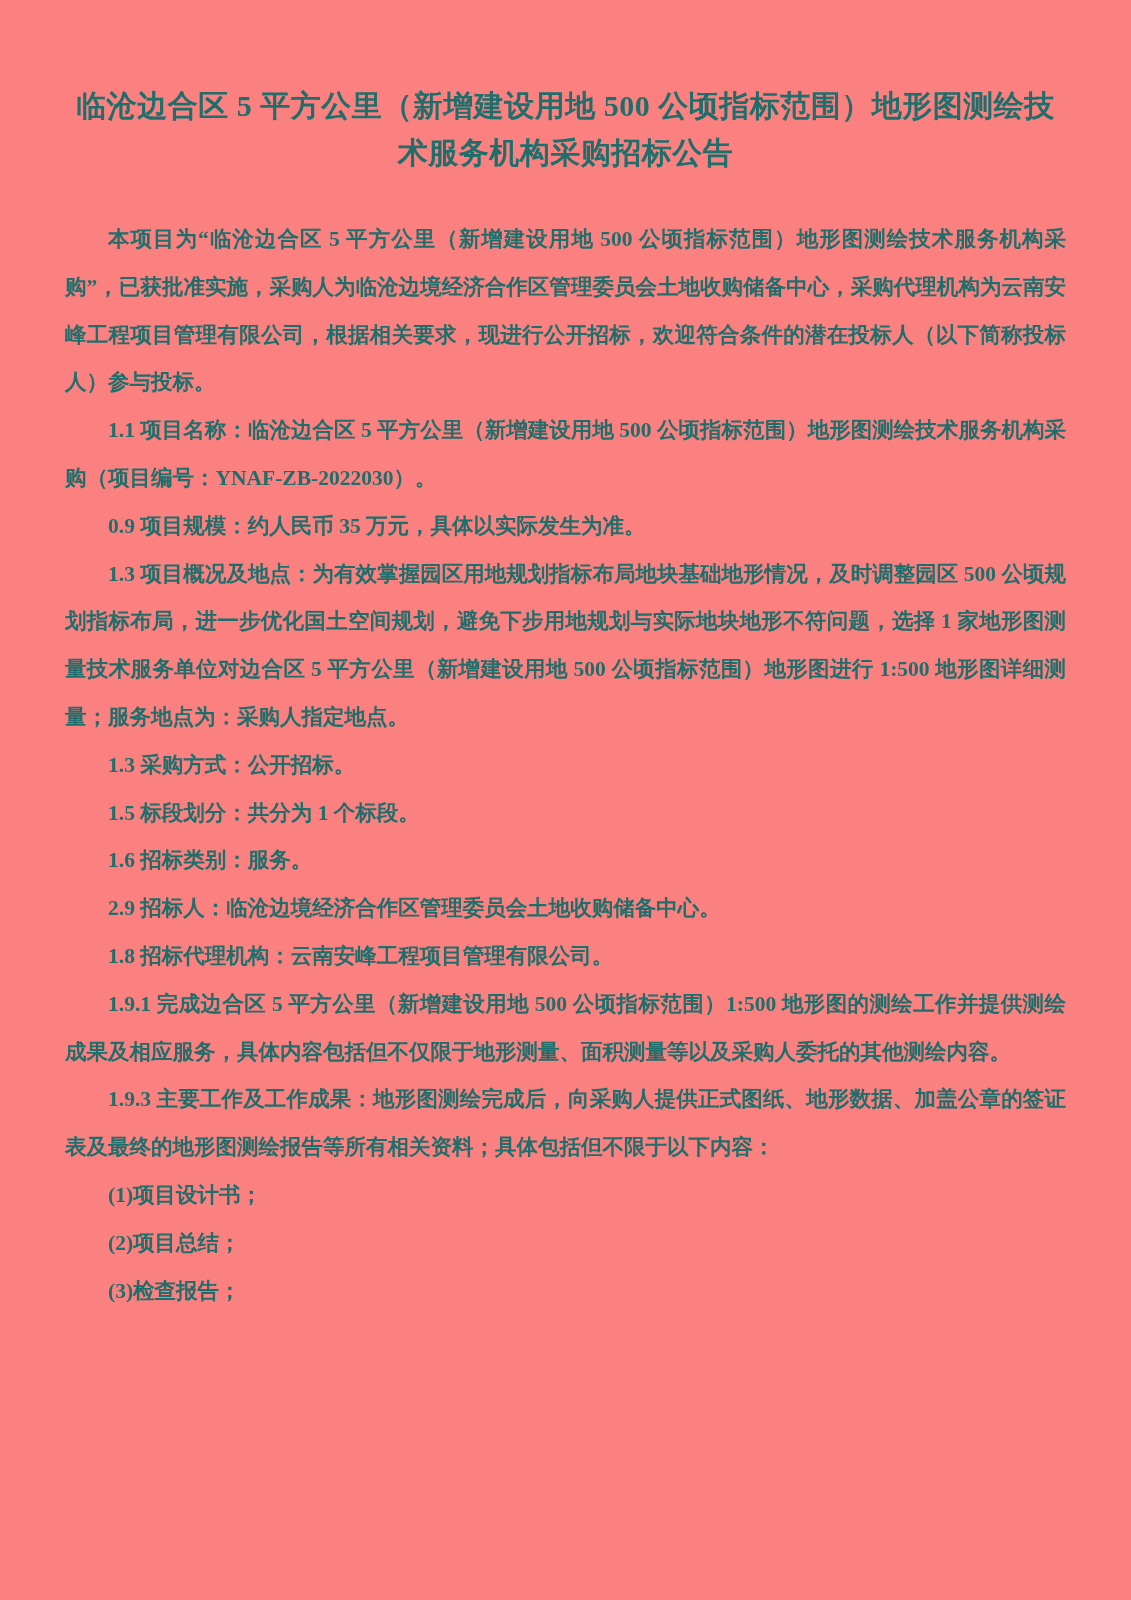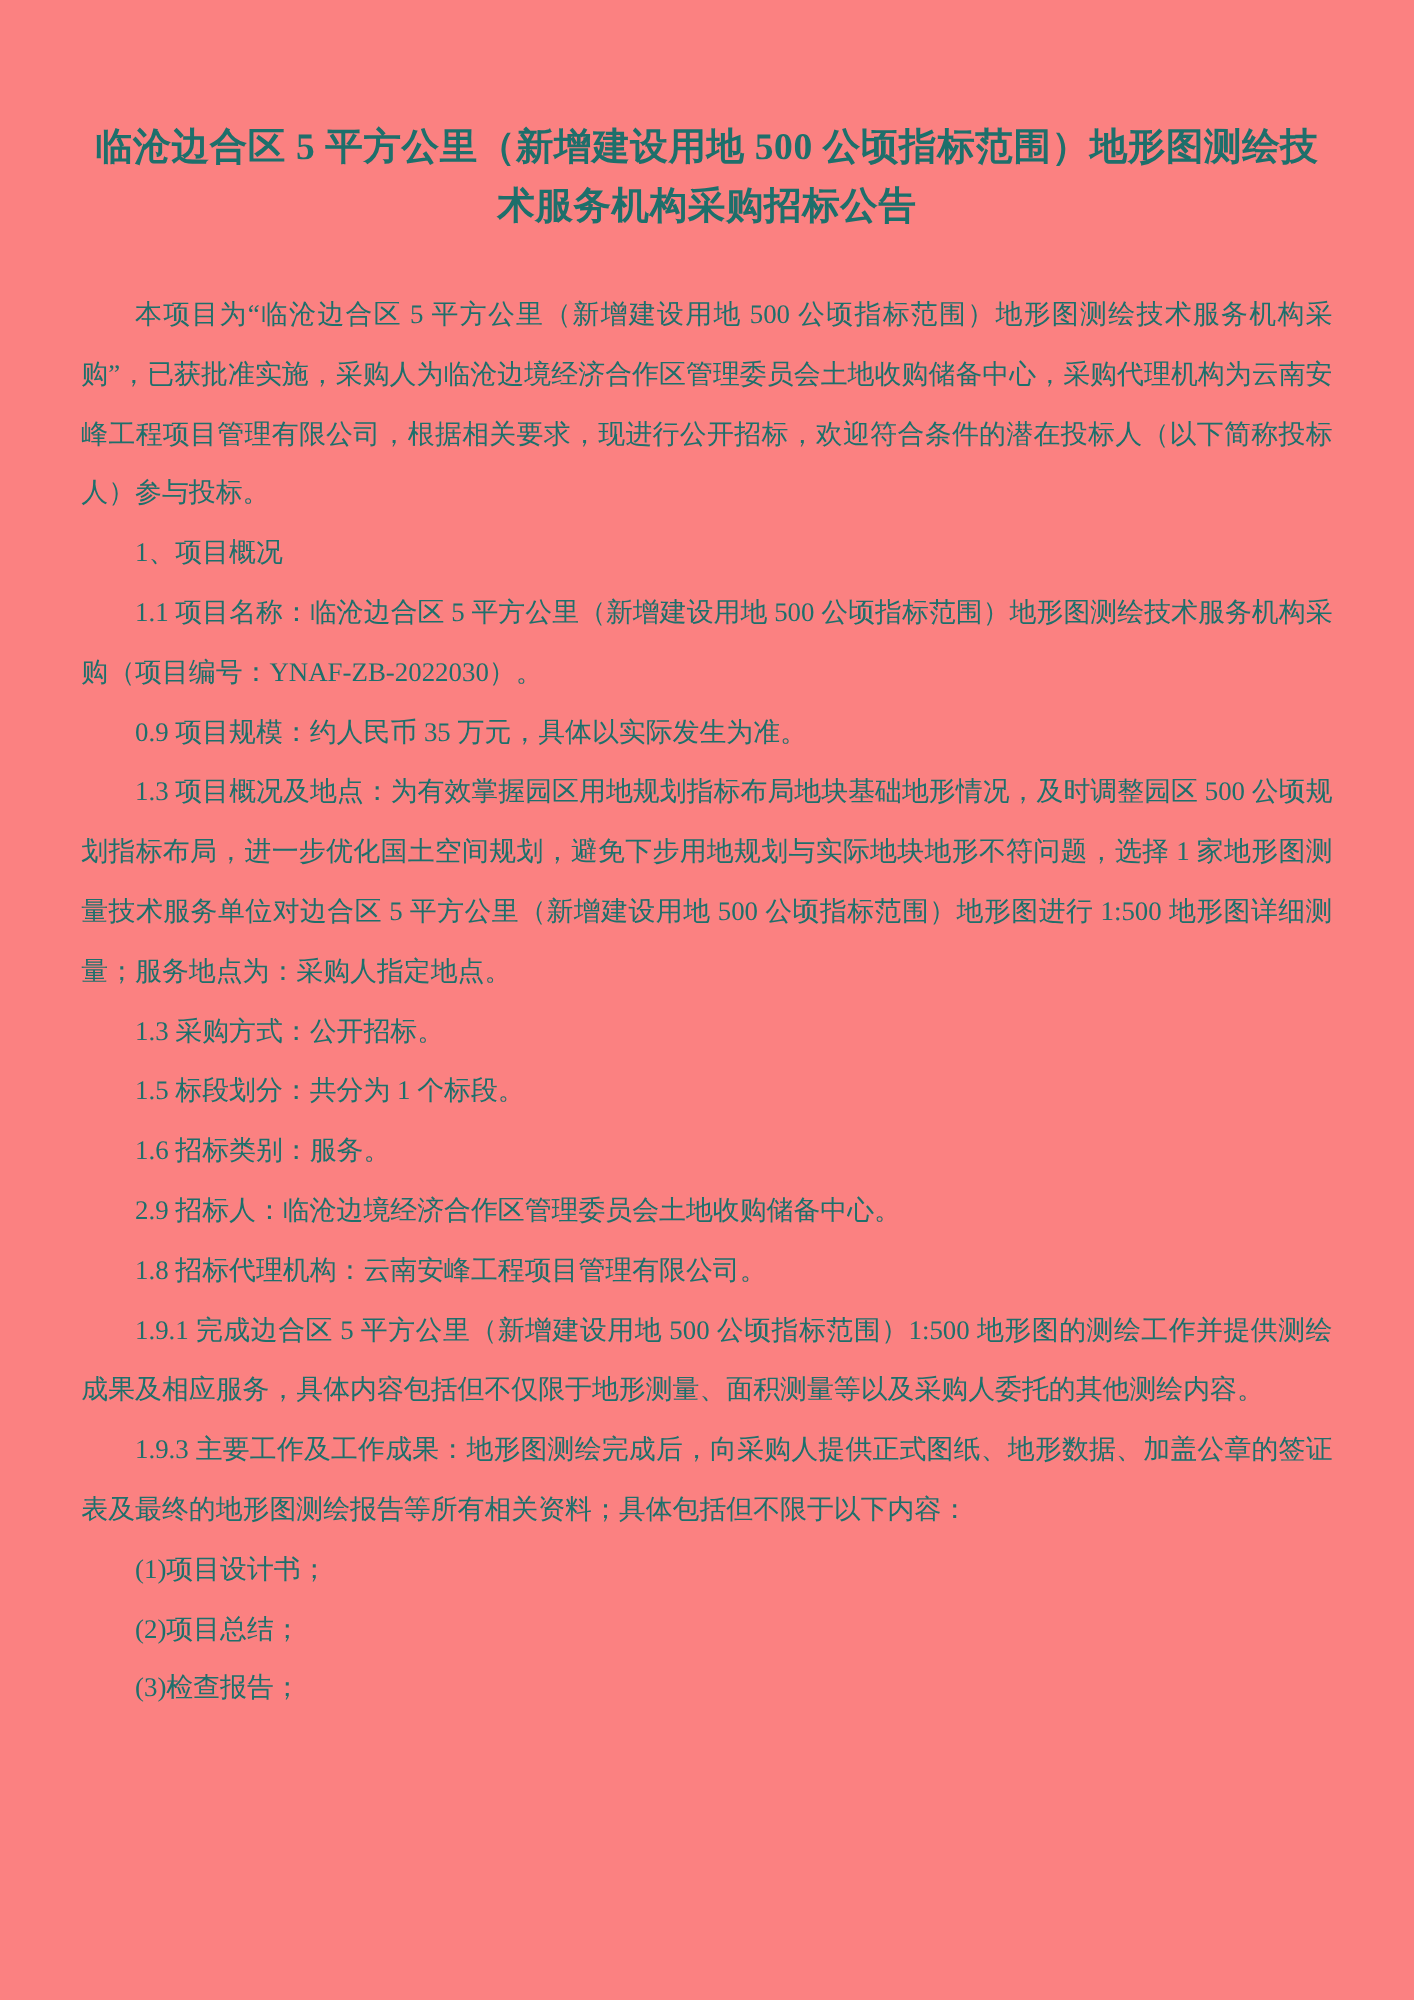--- a/index.html
+++ b/index.html
@@ -10,21 +10,21 @@
     width: 1131px;
     height: 1600px;
     background: #fb8181;
     font-family: "Liberation Serif", "DejaVu Serif", serif;
     overflow: hidden;
   }
   .page {
     width: 1131px;
     height: 1600px;
     box-sizing: border-box;
-    padding: 16px 65px;
+    padding: 4px 65px;
     color: #1e6f6b;
   }
   .title {
     margin: 0;
     padding-top: 78px;
     font-size: 30px;
     line-height: 47px;
     font-weight: bold;
     text-align: center;
     letter-spacing: 0.5px;
@@ -32,31 +32,31 @@
   .content {
     margin-top: 40px;
   }
   .para {
     margin: 0;
     font-size: 21.5px;
     line-height: 47.8px;
     text-align: justify;
     text-indent: 2em;
     word-break: break-all;
+    font-weight: bold;
   }
 </style>
 </head>
 <body style="background: rgb(251, 129, 129);">
 
 <div class="page" style="color: rgb(30, 111, 107);">
   <h1 class="title">临沧边合区 5 平方公里（新增建设用地 500 公顷指标范围）地形图测绘技术服务机构采购招标公告</h1>
 
   <div class="content">
     <p class="para">本项目为“临沧边合区 5 平方公里（新增建设用地 500 公顷指标范围）地形图测绘技术服务机构采购”，已获批准实施，采购人为临沧边境经济合作区管理委员会土地收购储备中心，采购代理机构为云南安峰工程项目管理有限公司，根据相关要求，现进行公开招标，欢迎符合条件的潜在投标人（以下简称投标人）参与投标。</p>
-    <p class="para">1、项目概况</p>
     <p class="para">1.1 项目名称：临沧边合区 5 平方公里（新增建设用地 500 公顷指标范围）地形图测绘技术服务机构采购（项目编号：YNAF-ZB-2022030）。</p>
     <p class="para">0.9 项目规模：约人民币 35 万元，具体以实际发生为准。</p>
     <p class="para">1.3 项目概况及地点：为有效掌握园区用地规划指标布局地块基础地形情况，及时调整园区 500 公顷规划指标布局，进一步优化国土空间规划，避免下步用地规划与实际地块地形不符问题，选择 1 家地形图测量技术服务单位对边合区 5 平方公里（新增建设用地 500 公顷指标范围）地形图进行 1:500 地形图详细测量；服务地点为：采购人指定地点。</p>
     <p class="para">1.3 采购方式：公开招标。</p>
     <p class="para">1.5 标段划分：共分为 1 个标段。</p>
     <p class="para">1.6 招标类别：服务。</p>
     <p class="para">2.9 招标人：临沧边境经济合作区管理委员会土地收购储备中心。</p>
     <p class="para">1.8 招标代理机构：云南安峰工程项目管理有限公司。</p>
     <p class="para">1.9.1 完成边合区 5 平方公里（新增建设用地 500 公顷指标范围）1:500 地形图的测绘工作并提供测绘成果及相应服务，具体内容包括但不仅限于地形测量、面积测量等以及采购人委托的其他测绘内容。</p>
     <p class="para">1.9.3 主要工作及工作成果：地形图测绘完成后，向采购人提供正式图纸、地形数据、加盖公章的签证表及最终的地形图测绘报告等所有相关资料；具体包括但不限于以下内容：</p>

